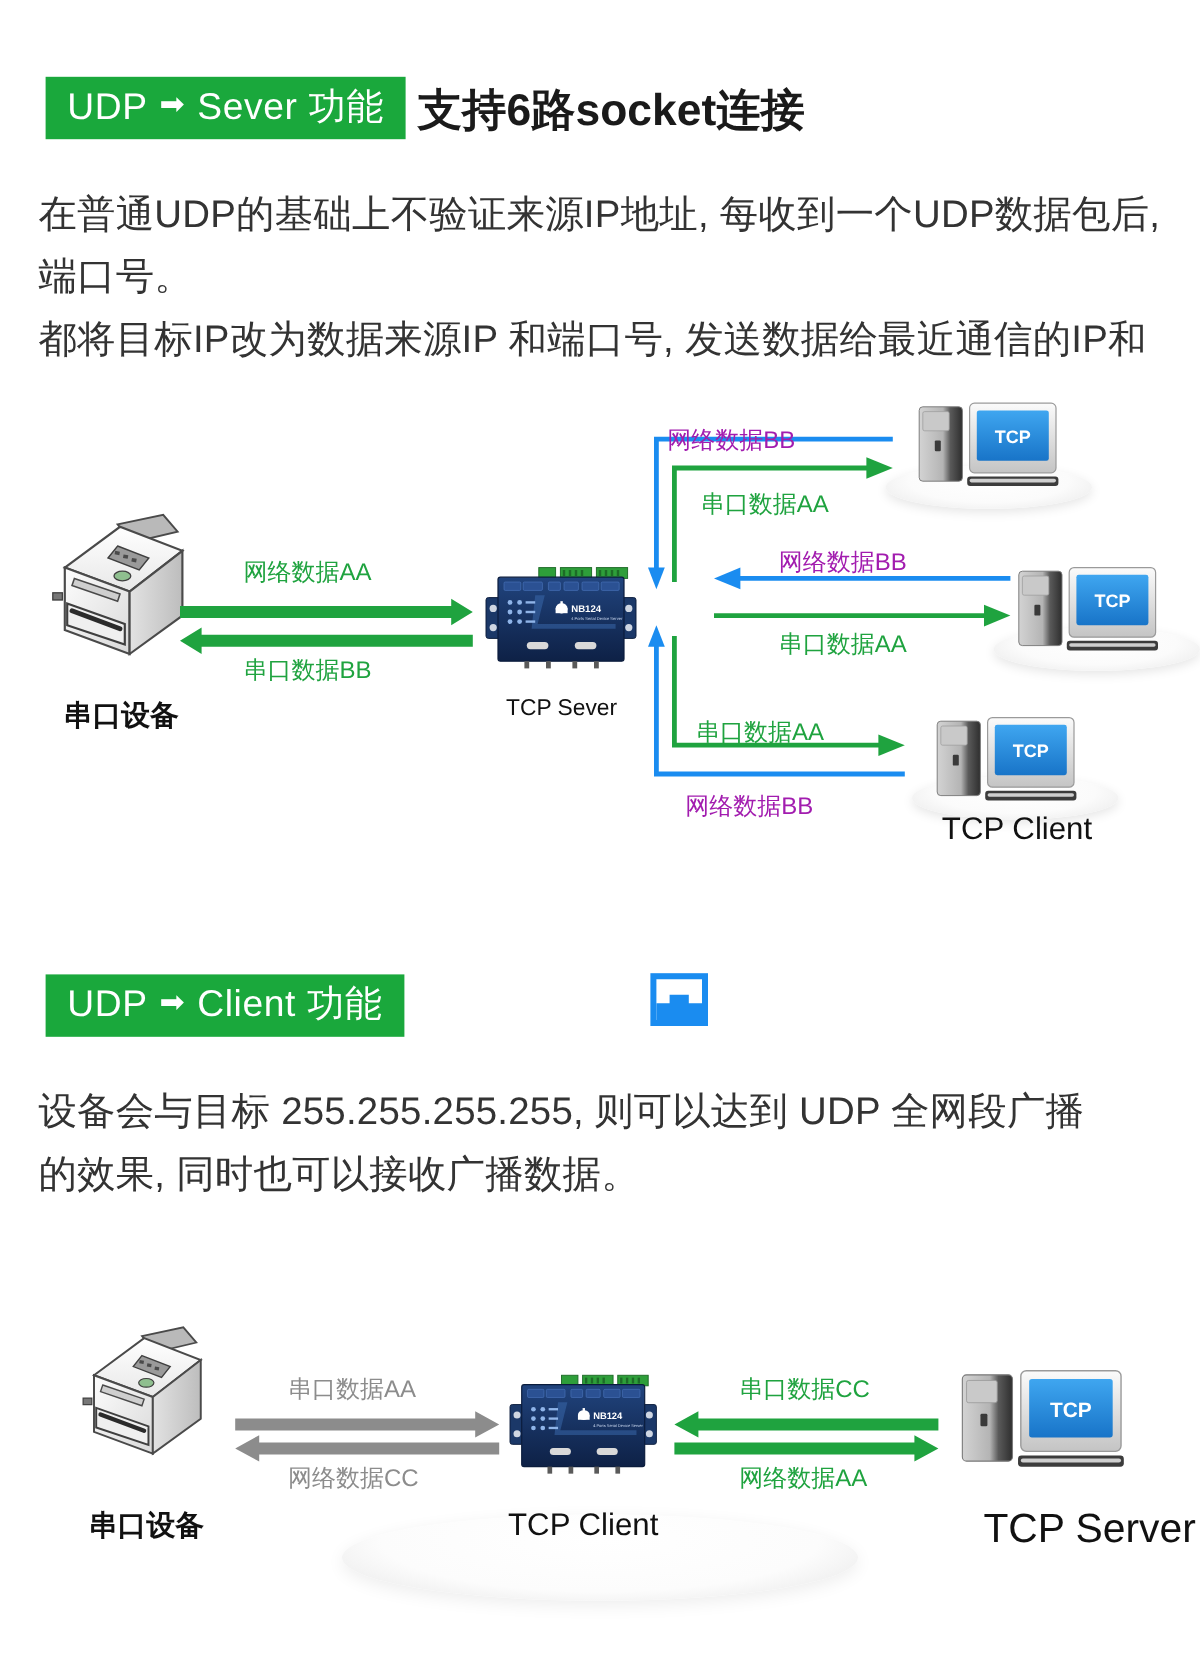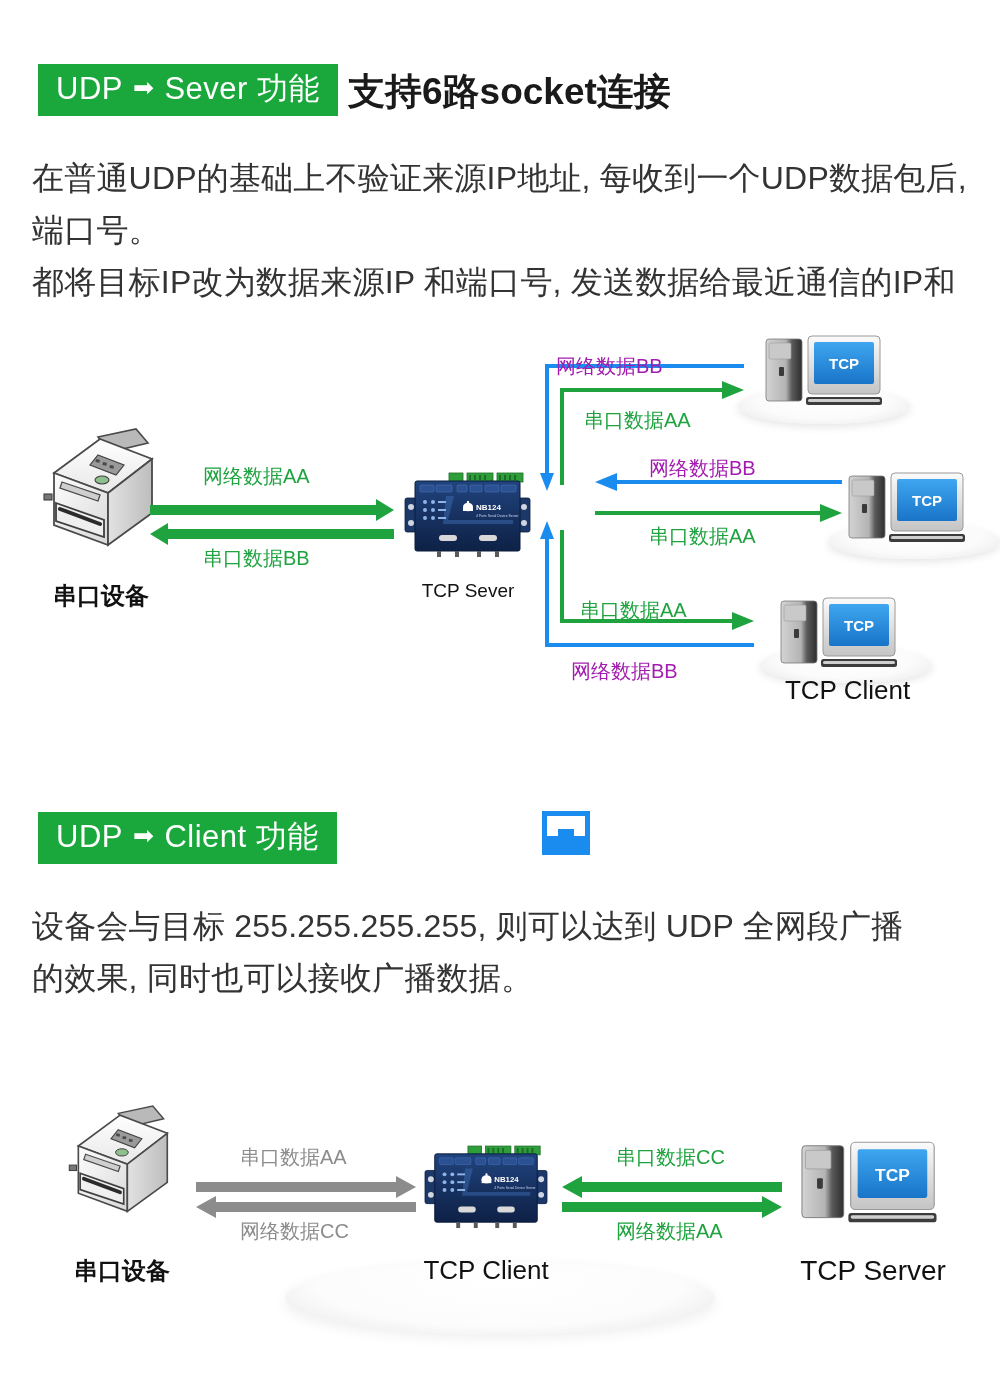--- a/index.html
+++ b/index.html
@@ -445,16 +445,16 @@
         <rect x="6" y="6" width="36" height="62" rx="3" fill="url(#towerG)" stroke="#7a7a7a" stroke-width="0.8"></rect>
         <rect x="9" y="10" width="22" height="16" rx="1.5" fill="#c9c9c9" stroke="#9a9a9a" stroke-width="0.6"></rect>
         <rect x="19" y="34" width="5" height="9" rx="1" fill="#3a3a3a"></rect>
         <rect x="48" y="3" width="72" height="58" rx="4" fill="url(#bezG)" stroke="#9a9a9a" stroke-width="1"></rect>
         <rect x="54" y="9" width="60" height="42" rx="2" fill="url(#scrG)"></rect>
         <text x="84" y="36" text-anchor="middle" font-family="Liberation Sans, sans-serif" font-size="15" font-weight="bold" fill="#ffffff">TCP</text>
         <rect x="46" y="64" width="76" height="8" rx="2.5" fill="#3c3c3c"></rect>
         <rect x="48" y="66" width="72" height="3" rx="1.5" fill="#cfcfcf"></rect>
       </svg>
     </div>
-    <div class="node-label" style="left:783px; top:165px; width:180px; font-size:28px;">TCP Server</div>
+    <div class="node-label" style="left:818px; top:165px; width:180px; font-size:34px;">TCP Server</div>
   </div>
 
 </div>
 
 </body></html>

